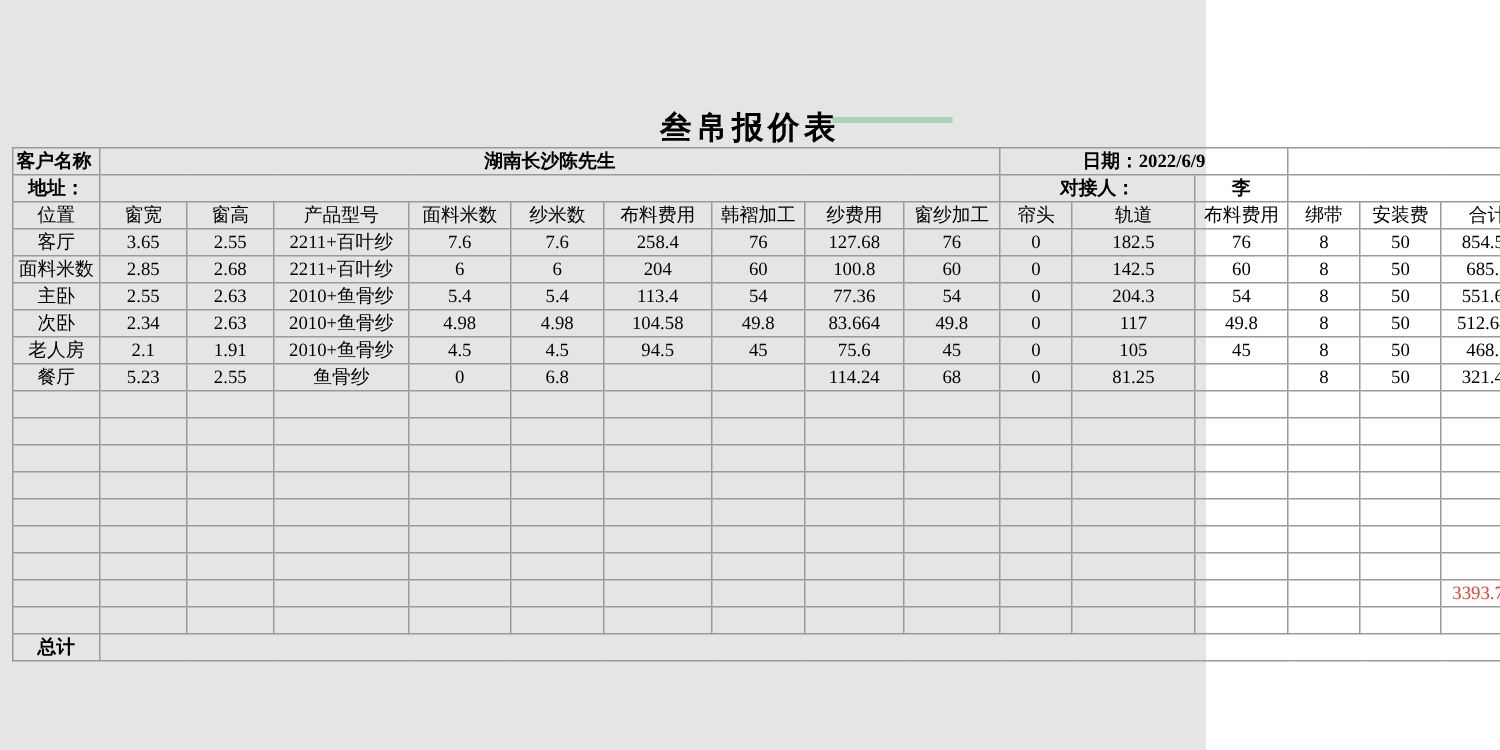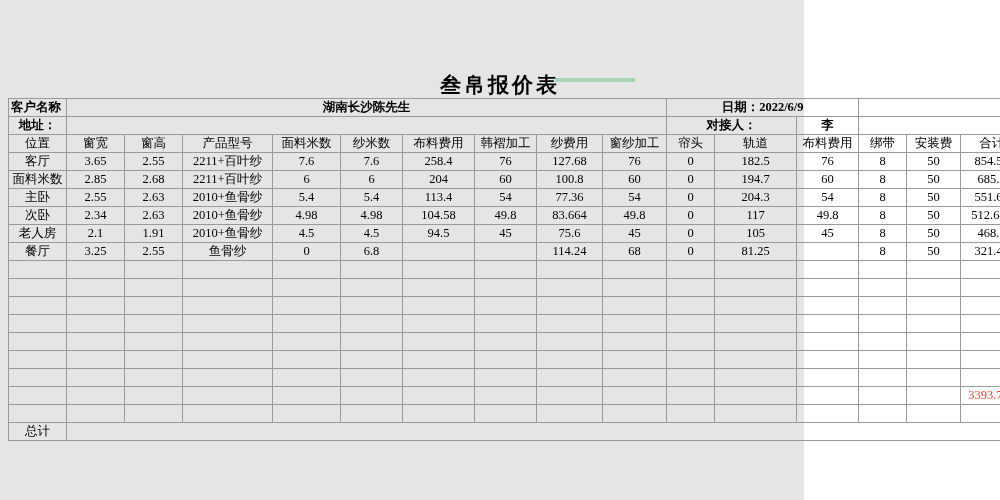--- a/index.html
+++ b/index.html
@@ -83,21 +83,21 @@
   .meta td {
     height: 18px;
     border: 1px solid #9a9a9a;
   }
   .total-red {
     color: #e8442a;
     text-align: right;
     padding-right: 4px;
   }
   .bold-left {
-    font-weight: normal;
+    font-weight: bold;
     text-align: left;
     padding-left: 8px;
   }
   .empty-row td { height: 17px; }
   .grand-row td { height: 22px; }
 </style>
 </head>
 <body>
 
 <div id="sheet">
@@ -188,21 +188,21 @@
         <td>2.85</td>
         <td>2.68</td>
         <td>2211+百叶纱</td>
         <td>6</td>
         <td>6</td>
         <td>204</td>
         <td>60</td>
         <td>100.8</td>
         <td>60</td>
         <td>0</td>
-        <td>194.7</td>
+        <td>142.5</td>
         <td>60</td>
         <td>8</td>
         <td>50</td>
         <td>685.3</td>
       </tr>
       <tr>
         <td>主卧</td>
         <td>2.55</td>
         <td>2.63</td>
         <td>2010+鱼骨纱</td>
@@ -250,21 +250,21 @@
         <td>45</td>
         <td>0</td>
         <td>105</td>
         <td>45</td>
         <td>8</td>
         <td>50</td>
         <td>468.1</td>
       </tr>
       <tr>
         <td>餐厅</td>
-        <td>3.25</td>
+        <td>5.23</td>
         <td>2.55</td>
         <td>鱼骨纱</td>
         <td>0</td>
         <td>6.8</td>
         <td></td>
         <td></td>
         <td>114.24</td>
         <td>68</td>
         <td>0</td>
         <td>81.25</td>

